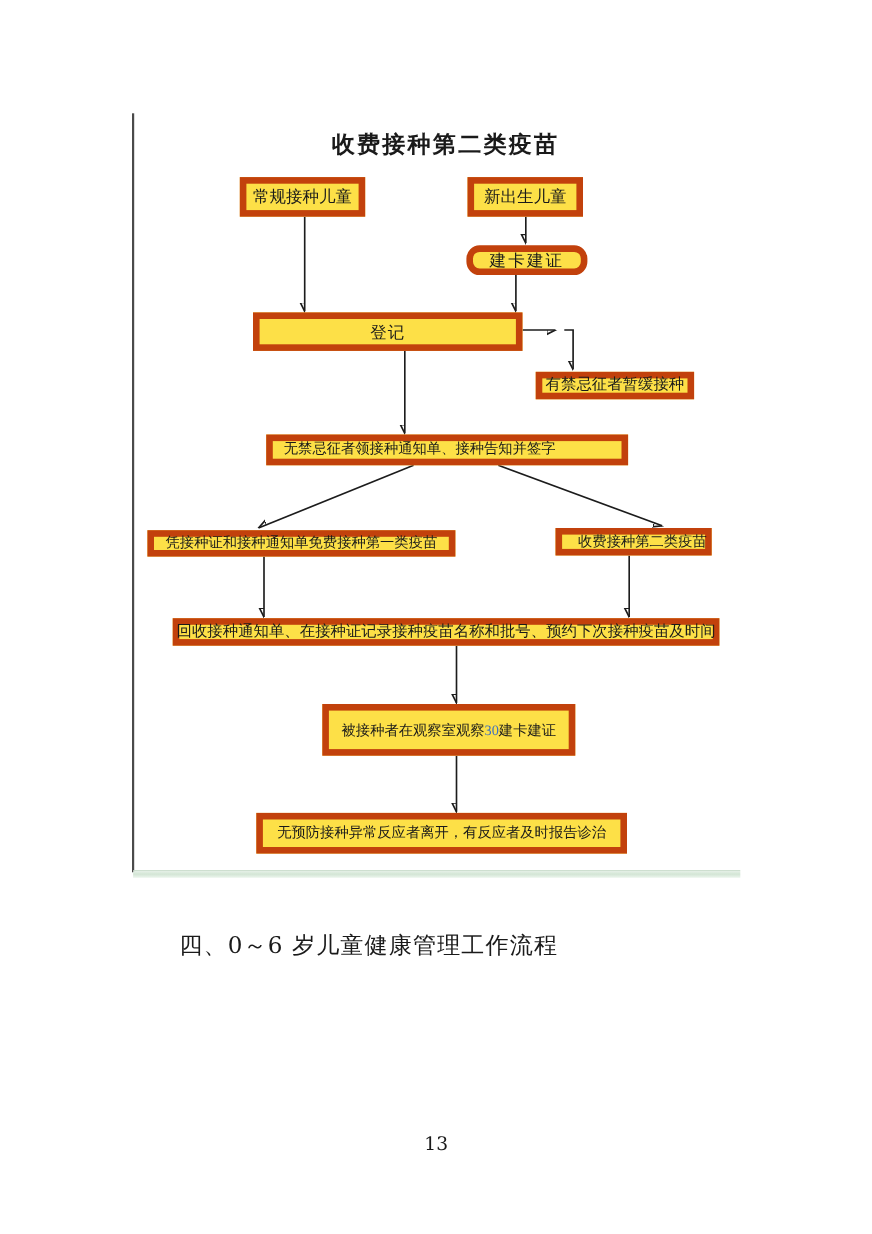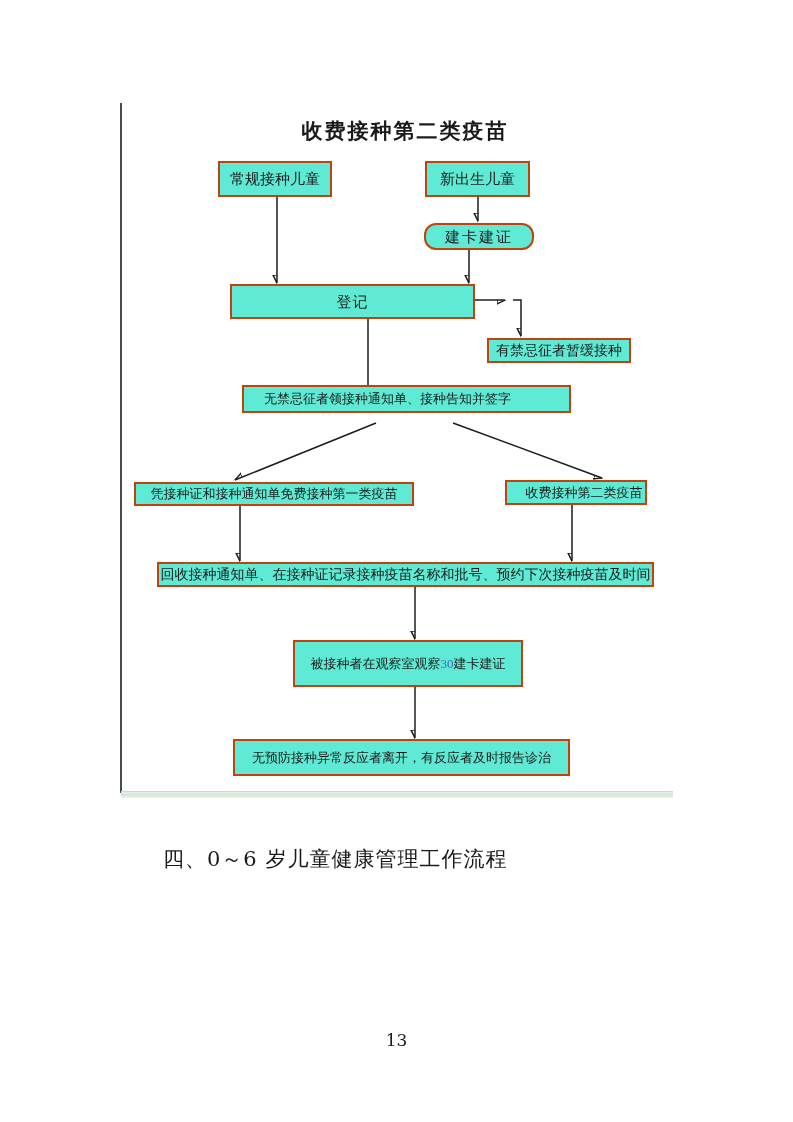--- a/index.html
+++ b/index.html
@@ -8,29 +8,29 @@
     font-family:"DejaVu Sans",sans-serif;color:#1a1a1a;overflow:hidden;
   }
   
   .fig-left-border{position:absolute;left:120px;top:103px;width:2px;height:690px;background:#4a4a4a;}
   .fig-bottom-bar{position:absolute;left:121px;top:791px;width:552px;height:6px;
     background:linear-gradient(to bottom,#e6f1e7 0%,#d3e5d5 45%,#ecf5ed 100%);
     border-top:1px solid #c9dccb;}
   
   .fc-title{position:absolute;left:240px;top:117px;width:330px;text-align:center;
     font-size:21px;font-weight:bold;letter-spacing:2px;}
-  .node{position:absolute;background:#5eead4;border:2px solid #c2410c;
+  .node{position:absolute;background:#fde047;border:6px solid #c2410c;
     display:flex;align-items:center;justify-content:center;
     font-size:13px;line-height:1.2;white-space:nowrap;box-sizing:border-box;}
   .n-regular {left:218px;top:161px;width:114px;height:36px;font-size:15px;}
   .n-newborn {left:425px;top:161px;width:105px;height:36px;font-size:15px;}
   .n-card    {left:424px;top:223px;width:110px;height:27px;font-size:15px;letter-spacing:2px;border-radius:12px;}
   .n-register{left:230px;top:284px;width:245px;height:35px;font-size:15px;letter-spacing:1px;}
   .n-contra  {left:487px;top:338px;width:144px;height:25px;font-size:14px;}
-  .n-notice  {left:242px;top:385px;width:329px;height:28px;justify-content:flex-start;padding-left:20px;}
+  .n-notice  {left:242px;top:395px;width:329px;height:28px;justify-content:flex-start;padding-left:10px;}
   .n-free    {left:134px;top:482px;width:280px;height:24px;}
   .n-paid    {left:505px;top:480px;width:142px;height:25px;padding-left:16px;}
   .n-recycle {left:157px;top:562px;width:497px;height:25px;font-size:14px;}
   .n-observe {left:293px;top:640px;width:230px;height:47px;font-family:Liberation Serif, serif;}
   .n-leave   {left:233px;top:739px;width:337px;height:37px;}
   .highlight-num{color:#3f6fbf;}
   .connectors{position:absolute;left:0;top:0;width:793px;height:1122px;pointer-events:none;}
   .connectors path{stroke:#1c1c1c;stroke-width:1.5;fill:none;}
   
   .section-heading{position:absolute;left:163px;top:845px;

